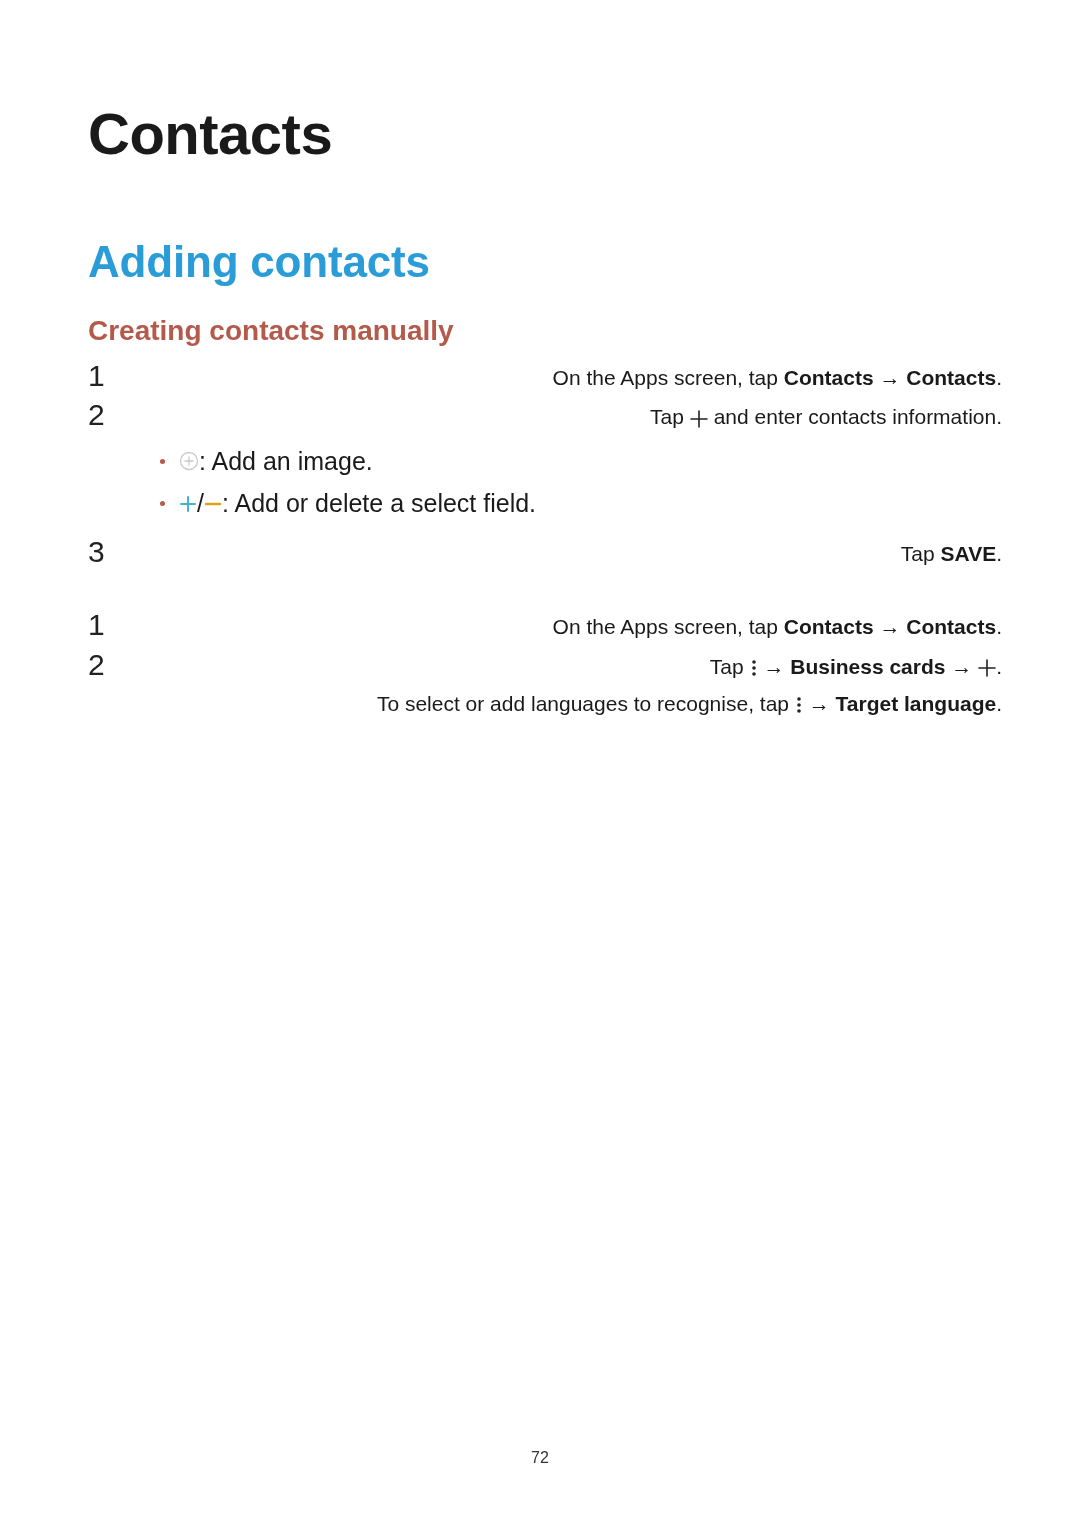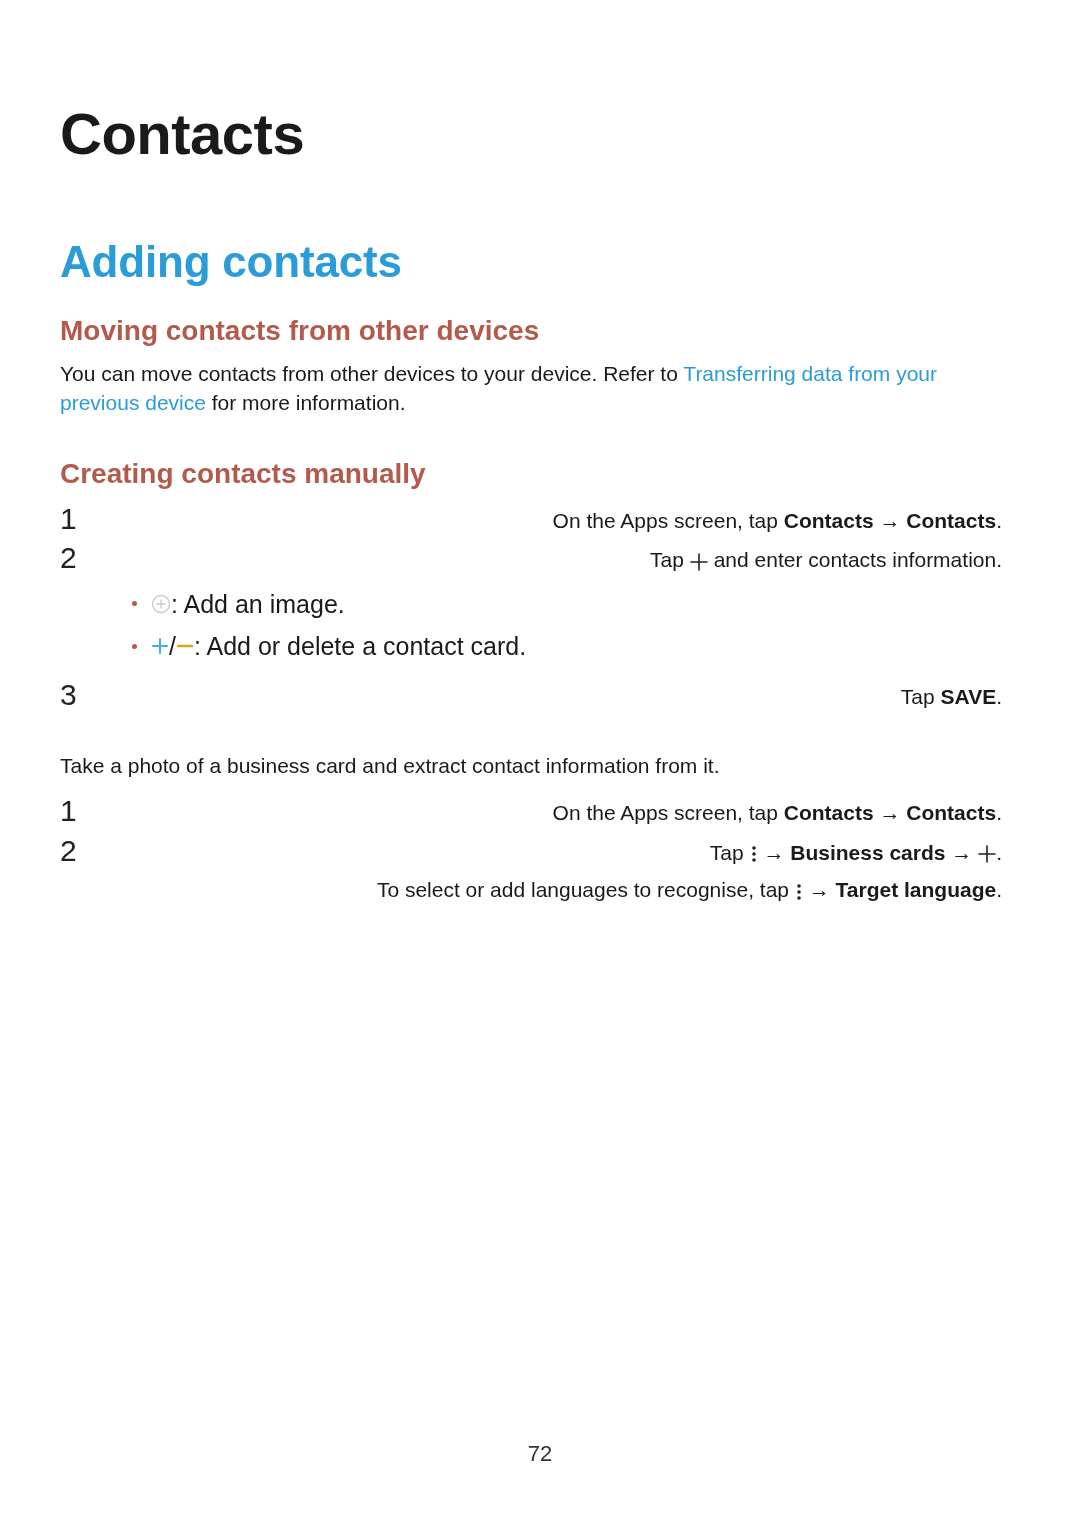--- a/index.html
+++ b/index.html
@@ -14,21 +14,21 @@
     margin: 0;
     padding: 0;
     background: #fff;
     font-family: "Segoe UI", Arial, Helvetica, sans-serif;
     color: var(--text);
   }
   .page {
     width: var(--page-w);
     min-height: var(--page-h);
     position: relative;
-    padding: 100px 78px 0 60px;
+    padding: 100px 78px 0 88px;
     border-radius: 16px;
   }
   h1.chapter-title {
     font-size: 58px;
     font-weight: 700;
     margin: 0 0 70px 0;
     letter-spacing: -0.5px;
   }
   h2.section-title {
     font-size: 44px;
@@ -97,45 +97,39 @@
   .icon {
     display: inline-flex;
     vertical-align: middle;
   }
   .pagenum {
     position: absolute;
     bottom: 60px;
     left: 0;
     width: 100%;
     text-align: center;
-    font-size: 22px;
+    font-size: 16px;
     color: #333;
   }
   .block { margin-bottom: 40px; }
   .after-list {
     font-size: 21px;
     line-height: 1.4;
     margin-top: 2px;
   }
 </style>
 </head>
 <body>
 
 <div class="page">
 
   <h1 class="chapter-title">Contacts</h1>
 
   <h2 class="section-title">Adding contacts</h2>
 
-  <div class="block">
-    <h3 class="subsection">Moving contacts from other devices</h3>
-    <p class="body">
-      <span>You can move contacts from other devices to your device. Refer to </span><a href="#" class="link">Transferring data from your previous device</a><span> for more information.</span>
-    </p>
-  </div>
 
   <div class="block">
     <h3 class="subsection">Creating contacts manually</h3>
 
     <div class="list">
 
       <div class="list-item">
         <div class="list-num">1</div>
         <div class="list-body">
           <span>On the Apps screen, tap </span><span class="bold">Contacts</span><span> → </span><span class="bold">Contacts</span><span>.</span>
@@ -170,39 +164,38 @@
                 <svg width="18" height="18" viewBox="0 0 18 18">
                     <path d="M9 2 V16 M2 9 H16" stroke="#42b4cc" stroke-width="2" stroke-linecap="round"></path>
                   </svg>
               </span>
               <span> / </span>
               <span class="icon">
                 <svg width="18" height="18" viewBox="0 0 18 18">
                     <path d="M2 9 H16" stroke="#d9a417" stroke-width="2.4" stroke-linecap="round"></path>
                   </svg>
               </span>
-              <span> : Add or delete a contact card.</span>
+              <span> : Add or delete a select field.</span>
             </div>
           </div>
         </div>
       </div>
 
       <div class="list-item">
         <div class="list-num">3</div>
         <div class="list-body">
           <span>Tap </span><span class="bold">SAVE</span><span>.</span>
         </div>
       </div>
 
     </div>
 
   </div>
 
   <div class="block">
-    <p class="body" style="margin-bottom:14px">Take a photo of a business card and extract contact information from it.</p>
 
     <div class="list">
 
       <div class="list-item">
         <div class="list-num">1</div>
         <div class="list-body">
           <span>On the Apps screen, tap </span><span class="bold">Contacts</span><span> → </span><span class="bold">Contacts</span><span>.</span>
         </div>
       </div>
 

